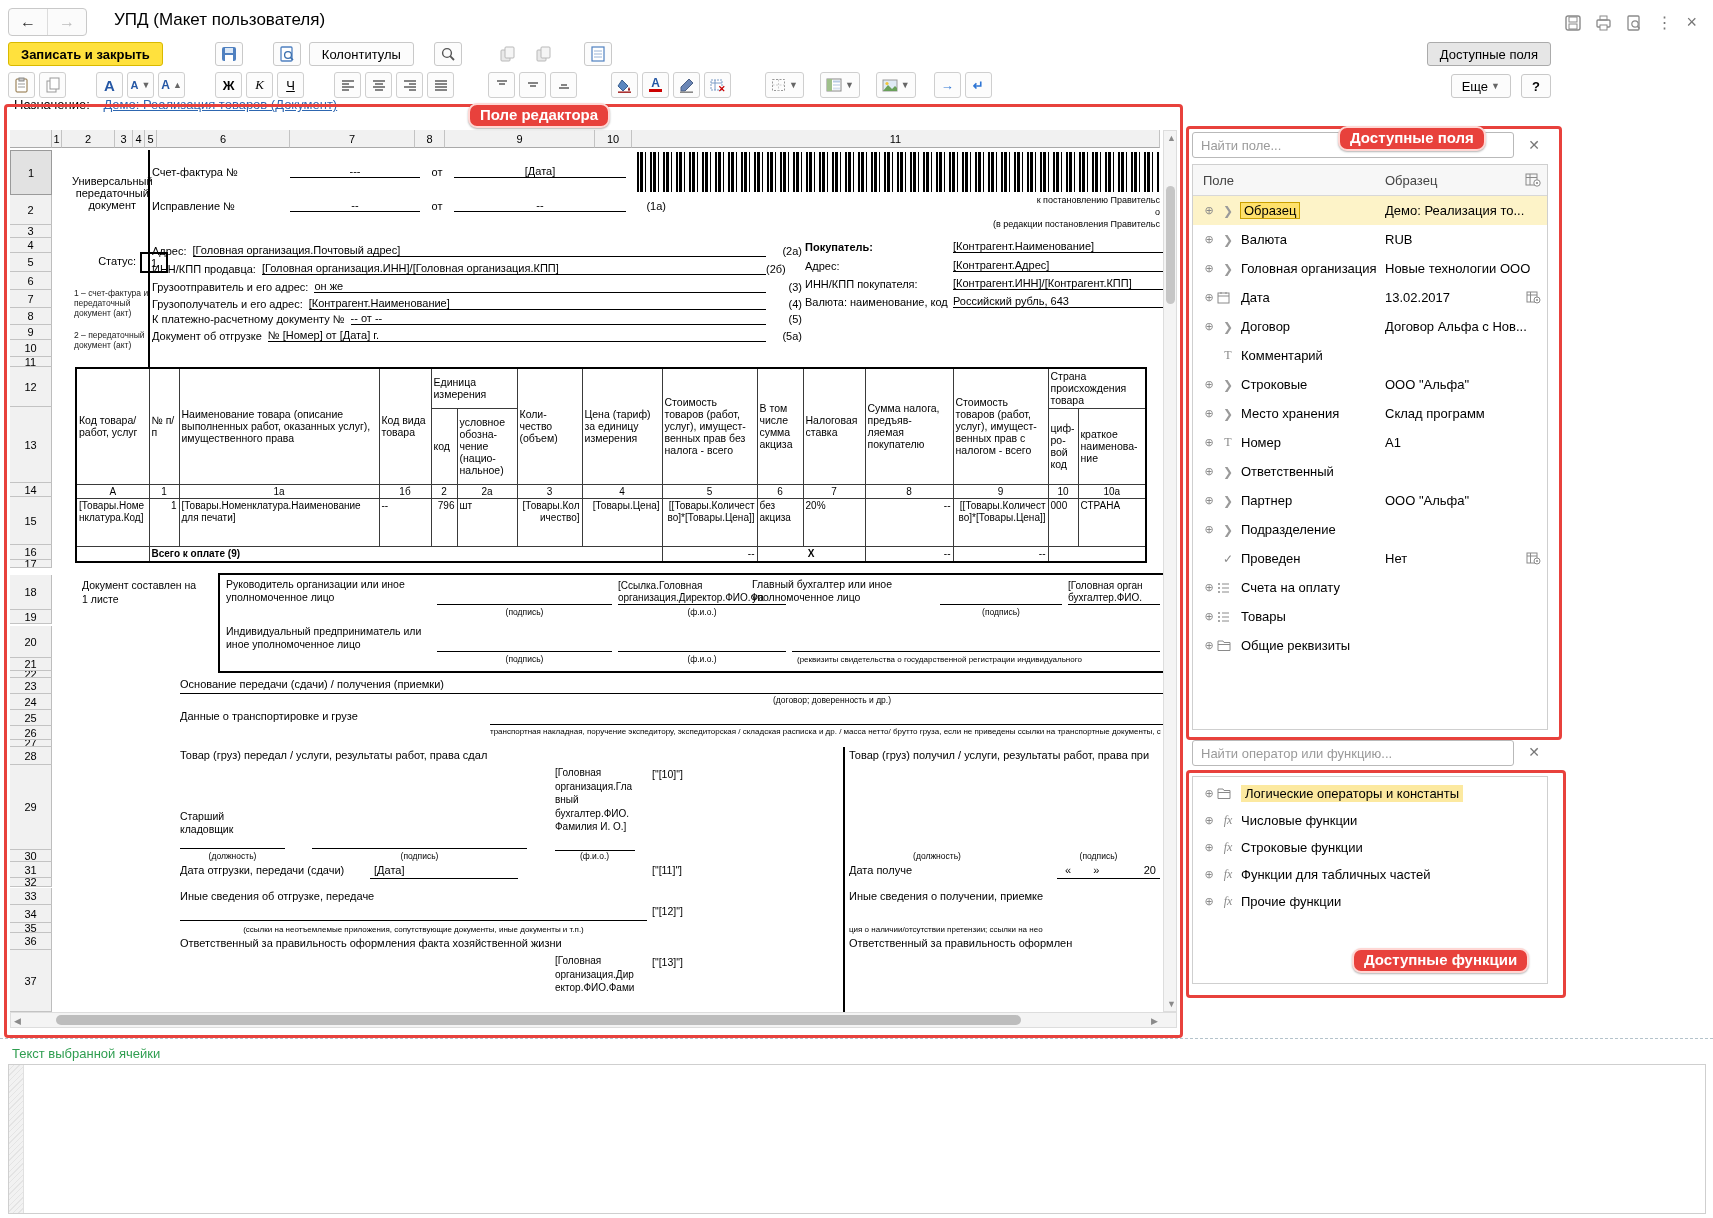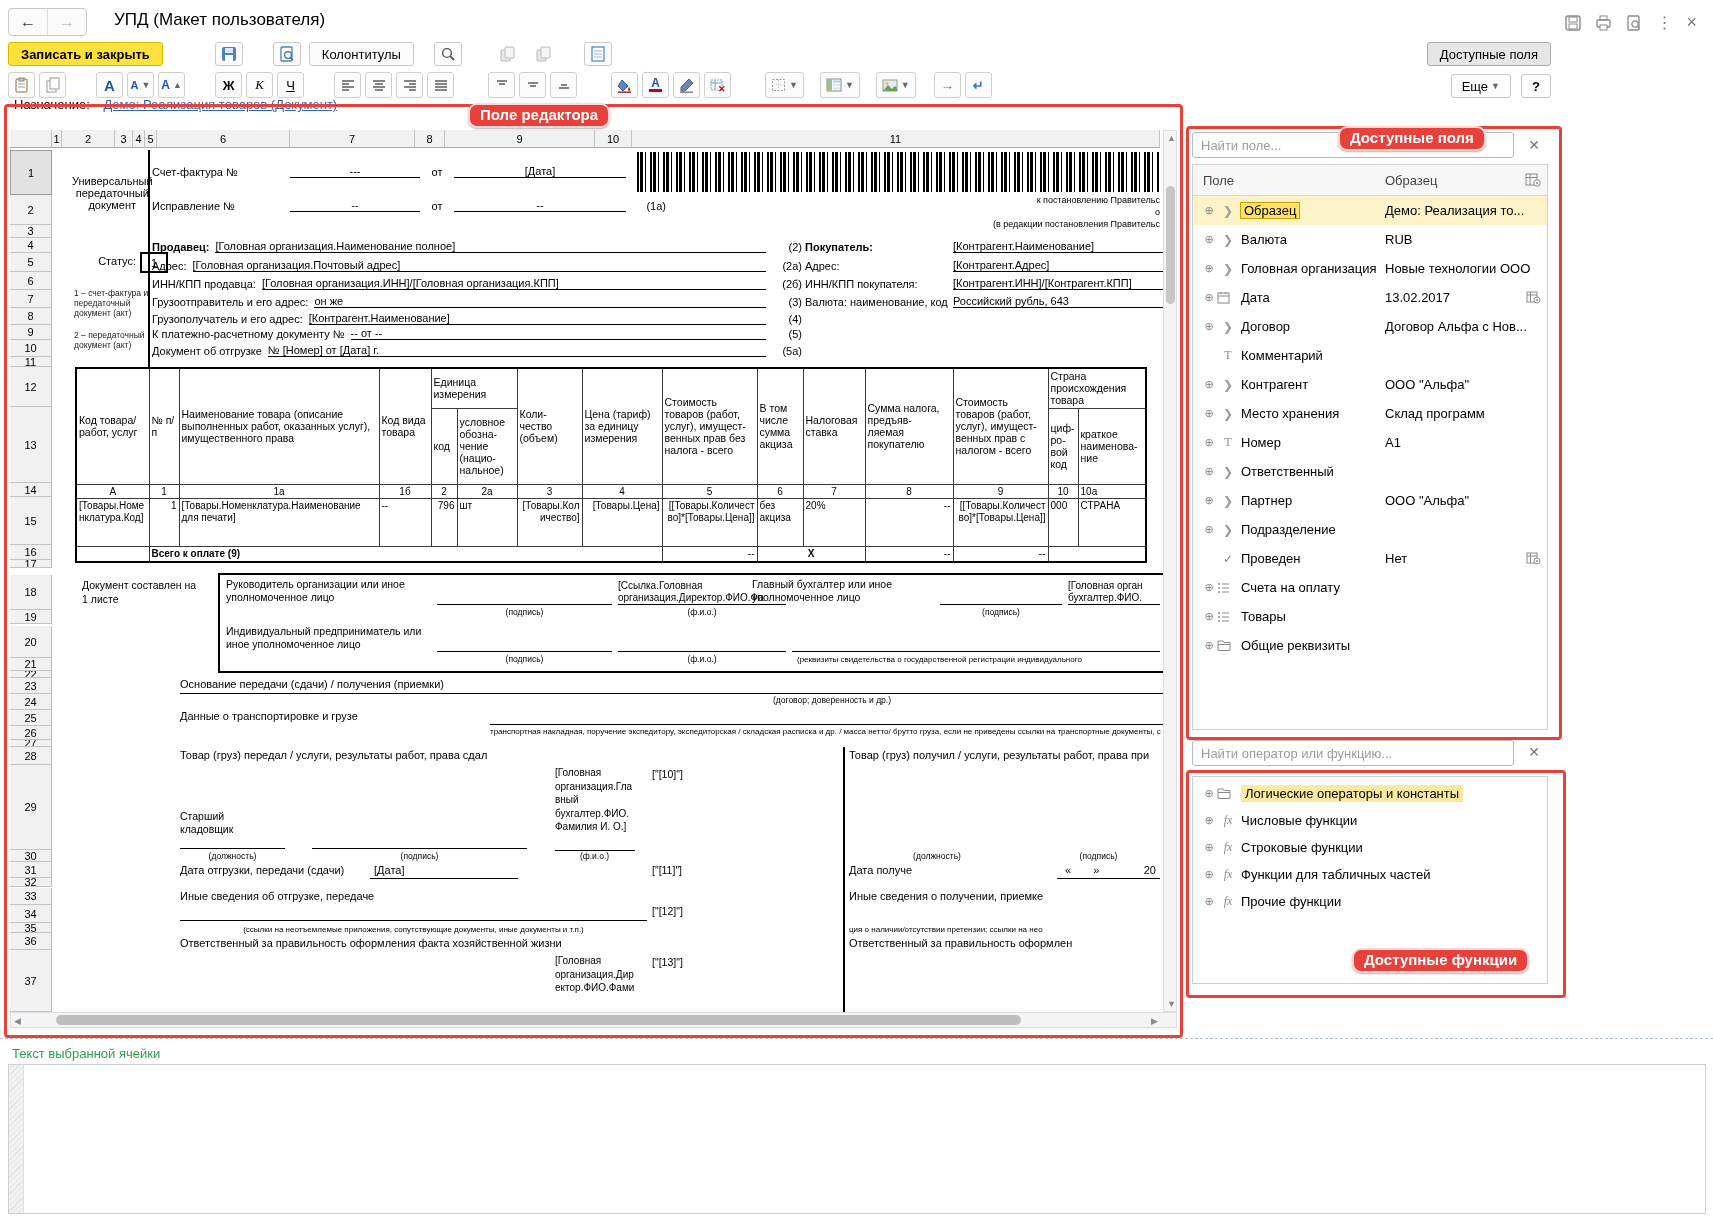--- a/index.html
+++ b/index.html
@@ -400,34 +400,29 @@
       <div>о</div>
       <div>(в редакции постановления Правительс</div>
     </div>
 
     <div class="abs" style="left:28px;top:107px;width:56px;text-align:right">Статус:</div>
     <div class="abs" style="left:88px;top:104px;width:24px;height:17px;border:2px solid #000;display:flex;align-items:center;justify-content:center">1</div>
     <div class="abs tiny" style="left:22px;top:140px;width:76px">1 – счет-фактура и передаточный документ (акт)</div>
     <div class="abs tiny" style="left:22px;top:182px;width:76px">2 – передаточный документ (акт)</div>
 
     <div class="abs" id="seller-rows" style="left:100px;top:90px;width:650px">
-        <div class="frow" style="height: 15px;">
-          <span style="font-weight: bold; white-space: nowrap; padding-right: 6px;">Продавец:</span>
-          <span class="u" style="flex: 1 1 0%; white-space: nowrap; overflow: hidden;">[Головная организация.Наименование полное]</span>
-          <span style="width: 36px; text-align: right;">(2)</span>
-        </div>
         <div class="frow" style="height: 19px;">
           <span style="white-space: nowrap; padding-right: 6px;">Адрес:</span>
           <span class="u" style="flex: 1 1 0%; white-space: nowrap; overflow: hidden;">[Головная организация.Почтовый адрес]</span>
           <span style="width: 36px; text-align: right;">(2а)</span>
         </div>
         <div class="frow" style="height: 18px;">
           <span style="white-space: nowrap; padding-right: 6px;">ИНН/КПП продавца:</span>
           <span class="u" style="flex: 1 1 0%; white-space: nowrap; overflow: hidden;">[Головная организация.ИНН]/[Головная организация.КПП]</span>
-          <span style="width: 36px; text-align: right;">(2б)</span>
+          <span style="width: 36px; text-align: left;">(2б)</span>
         </div>
         <div class="frow" style="height: 18px;">
           <span style="white-space: nowrap; padding-right: 6px;">Грузоотправитель и его адрес:</span>
           <span class="u" style="flex: 1 1 0%; white-space: nowrap; overflow: hidden;">он же</span>
           <span style="width: 36px; text-align: right;">(3)</span>
         </div>
         <div class="frow" style="height: 17px;">
           <span style="white-space: nowrap; padding-right: 6px;">Грузополучатель и его адрес:</span>
           <span class="u" style="flex: 1 1 0%; white-space: nowrap; overflow: hidden;">[Контрагент.Наименование]</span>
           <span style="width: 36px; text-align: right;">(4)</span>
@@ -510,21 +505,21 @@
             <td style="text-align: center;">2</td>
             <td style="text-align: center;">2а</td>
             <td style="text-align: center;">3</td>
             <td style="text-align: center;">4</td>
             <td style="text-align: center;">5</td>
             <td style="text-align: center;">6</td>
             <td style="text-align: center;">7</td>
             <td style="text-align: center;">8</td>
             <td style="text-align: center;">9</td>
             <td style="text-align: center;">10</td>
-            <td style="text-align: left;">10а</td>
+            <td style="text-align: center;">10а</td>
           </tr>
       <tr id="goods-data" style="height:48px">
             <td class="brk" style="text-align: left;">[Товары.Номенклатура.Код]</td>
             <td class="brk" style="text-align: right;">1</td>
             <td class="brk" style="text-align: left;">[Товары.Номенклатура.Наименование для печати]</td>
             <td class="brk" style="text-align: left;">--</td>
             <td class="brk" style="text-align: right;">796</td>
             <td class="brk" style="text-align: left;">шт</td>
             <td class="brk" style="text-align: right;">[Товары.Количество]</td>
             <td class="brk" style="text-align: right;">[Товары.Цена]</td>
@@ -690,21 +685,21 @@
       </div>
       <div class="prow">
         <span class="plus"></span>
         <span class="ticon"><span style="font-family:'Liberation Serif',serif;color:#8a8a8a">Т</span></span>
         <span class="nm">Комментарий</span>
         <span class="smp"></span>
       </div>
       <div class="prow">
         <span class="plus">⊕</span>
         <span class="ticon"><span style="color:#9a9a9a;font-size:12px">❯</span></span>
-        <span class="nm">Контрагент</span>
+        <span class="nm">Строковые</span>
         <span class="smp">ООО "Альфа"</span>
       </div>
       <div class="prow">
         <span class="plus">⊕</span>
         <span class="ticon"><span style="color:#9a9a9a;font-size:12px">❯</span></span>
         <span class="nm">Место хранения</span>
         <span class="smp">Склад программ</span>
       </div>
       <div class="prow">
         <span class="plus">⊕</span>

